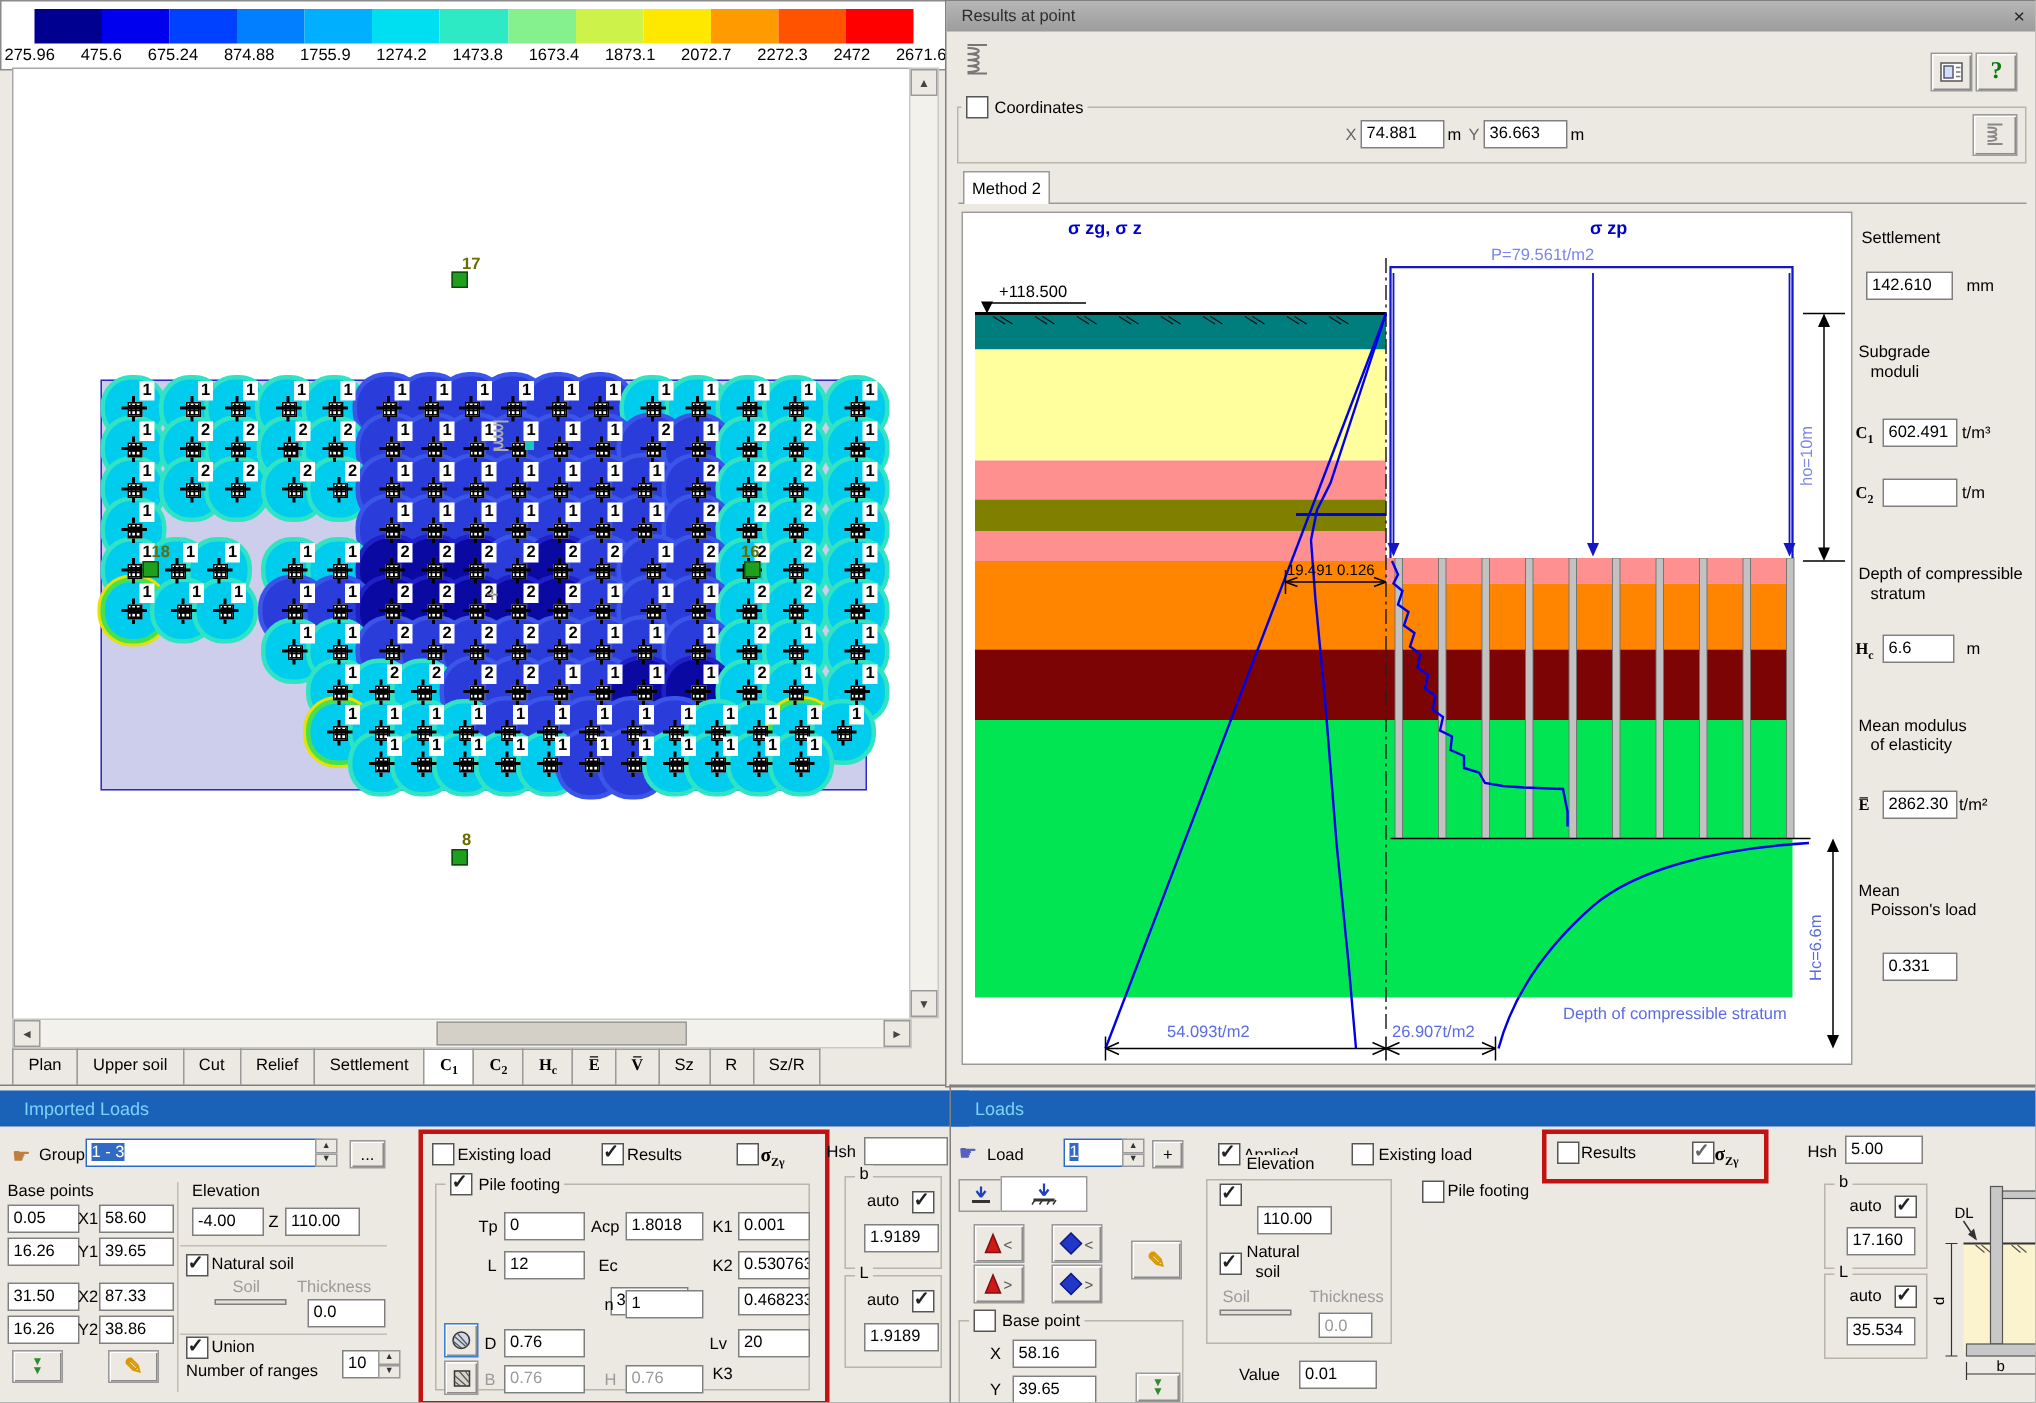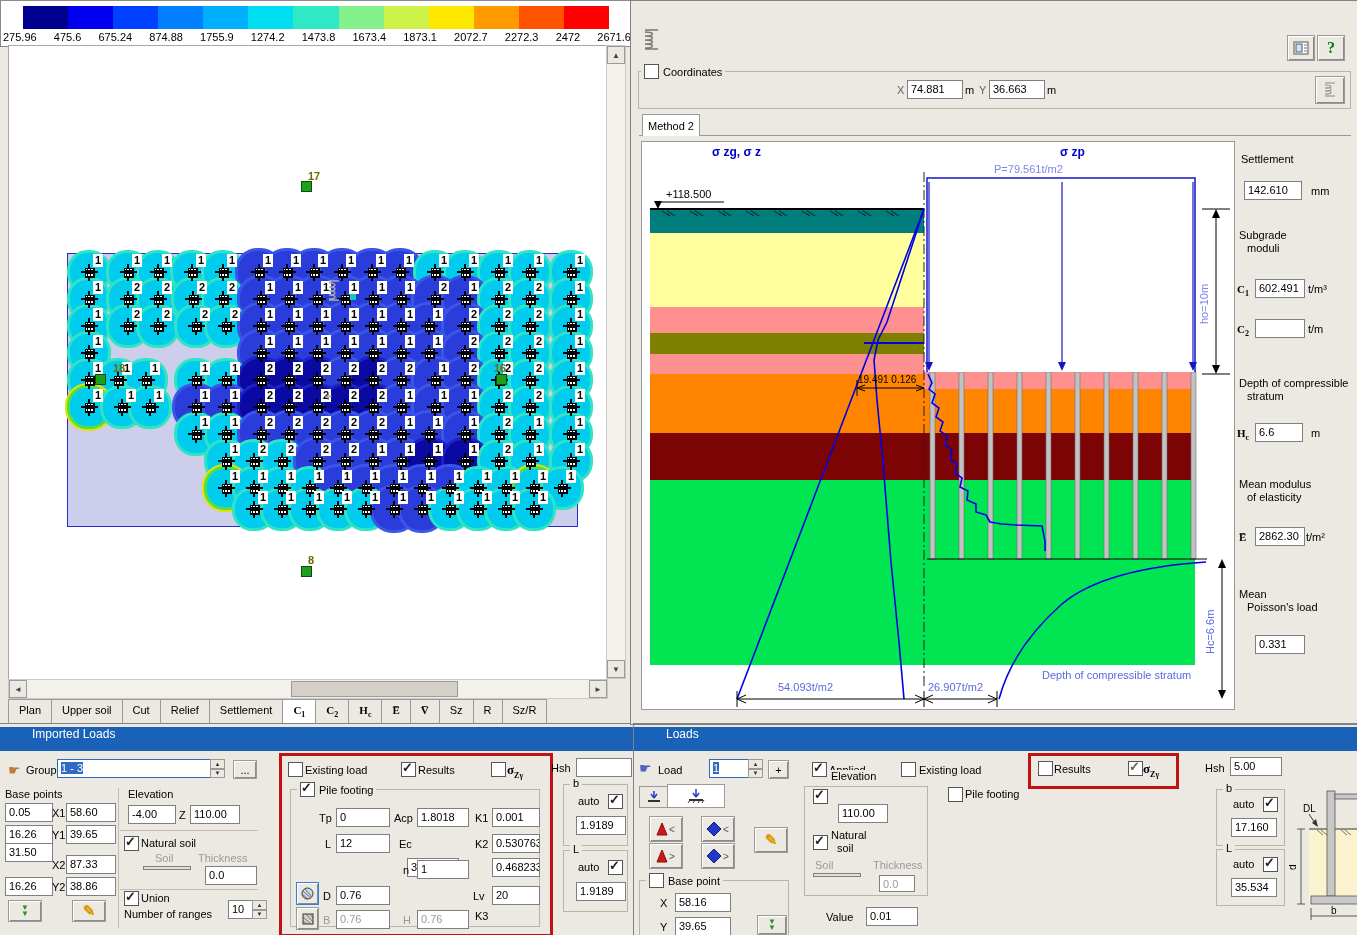--- a/index.html
+++ b/index.html
@@ -15,22 +15,22 @@
   .grp .cap{position:absolute;top:-8px;left:6px;background:#ece9e2;padding:0 3px;}
   .cb{position:absolute;width:13px;height:13px;background:#fff;border:1px solid #555;}
   .cb.checked::after{content:"✓";position:absolute;left:0;top:-3px;font-size:13px;font-weight:bold;color:#222;}
   .cb.graycheck.checked::after{color:#666;}
   .btn3{position:absolute;background:#ece9e2;border:1px solid #9a9a9a;
     box-shadow:inset 1px 1px 0 #fff,inset -1px -1px 0 #8a8a8a;
     display:flex;align-items:center;justify-content:center;cursor:default;}
   .spin{position:absolute;width:15px;display:flex;flex-direction:column;}
   .spin div{flex:1;background:#ece9e2;border:1px solid #9a9a9a;font-size:6px;line-height:6px;
     display:flex;align-items:center;justify-content:center;color:#333;}
-  .hdr{position:absolute;height:24px;background:#1a62b8;color:#ffffff;font-size:12px;
-    display:flex;align-items:flex-start;padding-left:32px;}
+  .hdr{position:absolute;height:24px;background:#1a62b8;color:#7dd3fc;font-size:12px;
+    display:flex;align-items:center;padding-left:16px;}
   .redbox{position:absolute;border:3px solid #c21212;}
   .chev{color:#2e8b2e;font-size:8px;line-height:6px;text-align:center;font-weight:bold;}
   .pencil{color:#d99800;font-size:15px;font-weight:bold;}
   
   #plan-area{position:absolute;left:8px;top:45px;width:598px;height:635px;background:#fff;overflow:hidden;border:1px solid #a8a8a8;}
   #plan-rect{position:absolute;background:#cdcdec;border:1px solid #2a2ac8;}
   .blob{position:absolute;width:38px;height:38px;border-radius:46%;}
   .blob.zc{background:#00cdee;box-shadow:0 0 0 3px #2fe3c3;}
   .blob.zb{background:#2a3cd9;box-shadow:0 0 0 3px #3b55e8;width:42px;height:42px;}
   .blob.zd{background:#0a0aa2;box-shadow:0 0 0 3px #2020c8;width:42px;height:42px;}
@@ -809,21 +809,21 @@
           <span class="bx"></span>
         </div>
         <div class="plab" style="left: 510px; top: 491px;">1</div>
         <div class="pile" style="left: 526px; top: 501px;">
           <span class="bx"></span>
         </div>
         <div class="plab" style="left: 538px; top: 491px;">1</div>
         <div class="gsq" style="left: 301px; top: 181px;"></div>
         <div class="glab" style="left: 308px; top: 170px;">17</div>
         <div class="gsq" style="left: 95px; top: 374px;"></div>
-        <div class="glab" style="left: 101px; top: 362px; padding-left: 12px;">18</div>
+        <div class="glab" style="left: 101px; top: 362px;">18</div>
         <div class="gsq" style="left: 496px; top: 374px;"></div>
         <div class="glab" style="left: 494px; top: 362px;">16</div>
         <div class="gsq" style="left: 301px; top: 566px;"></div>
         <div class="glab" style="left: 308px; top: 554px;">8</div>
         <div class="abs" style="left: 327px; top: 279px;"><svg width="14" height="24">
             <path d="M2 2 h10 M2 4 c8 0 8 4 0 4 c8 0 8 4 0 4 c8 0 8 4 0 4 c8 0 8 4 0 4 M2 21 h10" stroke="#aaa" stroke-width="1.3" fill="none"></path>
           </svg></div>
         <div class="abs" style="left: 350px; top: 294px; width: 6px; height: 6px; background: rgb(23, 200, 192);"></div>
         <div class="abs" style="left: 324px; top: 391px; color: rgb(136, 136, 136); font-size: 10px;">✛</div>
       </div>
@@ -850,20 +850,24 @@
       <div class="tab"><span class="serif">C</span><sub class="serif">2</sub></div>
       <div class="tab"><span class="serif">H</span><sub class="serif">c</sub></div>
       <div class="tab"><span class="serif">E̅</span></div>
       <div class="tab"><span class="serif">V̅</span></div>
       <div class="tab">Sz</div>
       <div class="tab">R</div>
       <div class="tab">Sz/R</div>
     </div>
 
   <div id="dialog">
+    <div id="dlg-title">
+      <span>Results at point</span>
+      <span class="abs" style="right:8px;top:2px;font-size:13px;color:#222;">×</span>
+    </div>
 
     <svg class="abs" style="left:10px;top:26px;" width="22" height="26">
       <path d="M4 3 h13 M4 5 c10 0 10 4 0 4 c10 0 10 4 0 4 c10 0 10 4 0 4 c10 0 10 4 0 4 M4 22 h13" stroke="#777" stroke-width="1.4" fill="none"></path>
     </svg>
     <div class="btn3" style="left:656px;top:34px;width:26px;height:24px;">
       <svg width="16" height="14">
         <rect x="1" y="1" width="14" height="12" fill="#fff" stroke="#555"></rect>
         <rect x="3" y="3" width="6" height="8" fill="#cfe0f5" stroke="#557"></rect>
         <path d="M11 4 h3 M11 7 h3 M11 10 h3" stroke="#777" stroke-width="1"></path>
       </svg>
@@ -1032,21 +1036,21 @@
       <span>...</span>
     </div>
 
     <span class="lbl" style="left:5px;top:64px;">Base points</span>
     <div class="fld" style="left:5px;top:79px;width:40px;">0.05</div>
     <span class="lbl" style="left:52px;top:83px;">X1</span>
     <div class="fld" style="left:66px;top:79px;width:42px;">58.60</div>
     <div class="fld" style="left:5px;top:101px;width:40px;">16.26</div>
     <span class="lbl" style="left:52px;top:105px;">Y1</span>
     <div class="fld" style="left:66px;top:101px;width:42px;">39.65</div>
-    <div class="fld" style="left:5px;top:119px;width:40px;">31.50</div>
+    <div class="fld" style="left:5px;top:131px;width:40px;">31.50</div>
     <span class="lbl" style="left:52px;top:135px;">X2</span>
     <div class="fld" style="left:66px;top:131px;width:42px;">87.33</div>
     <div class="fld" style="left:5px;top:153px;width:40px;">16.26</div>
     <span class="lbl" style="left:52px;top:157px;">Y2</span>
     <div class="fld" style="left:66px;top:153px;width:42px;">38.86</div>
     <div class="btn3" style="left:8px;top:176px;width:32px;height:20px;">
       <div class="chev">▼<br>▼</div>
     </div>
     <div class="btn3" style="left:72px;top:176px;width:32px;height:20px;">
       <span class="pencil">✎</span>

